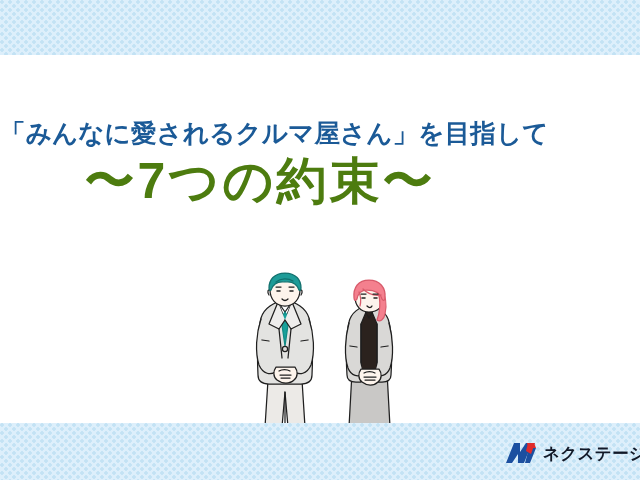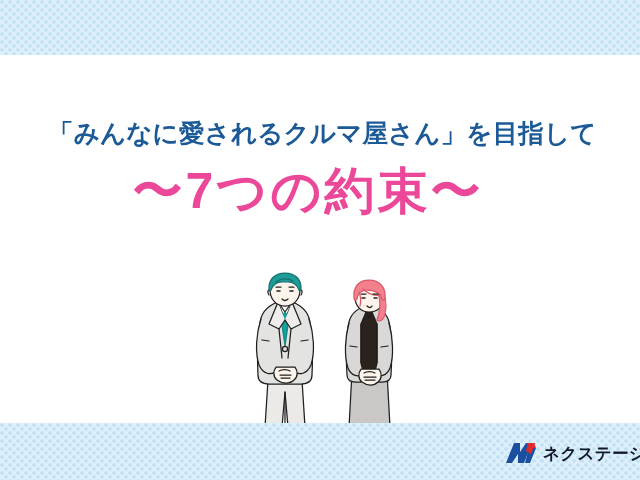--- a/index.html
+++ b/index.html
@@ -43,37 +43,36 @@
     height: 57px;
   }
 
   
   #headline-block {
     position: absolute;
     left: 0;
     top: 118px;
     width: 520px;
     text-align: center;
-    padding-left: 48px;
   }
 
   #headline-line1 {
     display: block;
     color: #1b5a97;
     font-size: 25.5px;
     font-weight: bold;
     letter-spacing: 0.2px;
     line-height: 1.2;
     white-space: nowrap;
   }
 
   #headline-line2 {
     display: block;
-    margin-top: 14px;
-    color: #ec4899;
+    margin-top: 4px;
+    color: #4d7c0f;
     font-size: 50px;
     font-weight: bold;
     letter-spacing: 3px;
     line-height: 1.15;
     white-space: nowrap;
   }
 
   
   #illustration {
     position: absolute;

